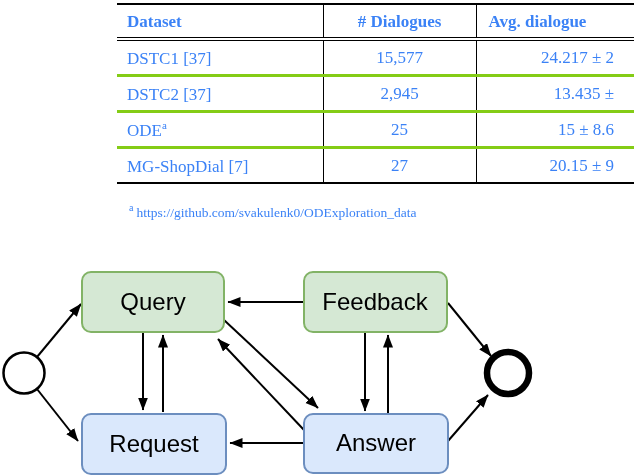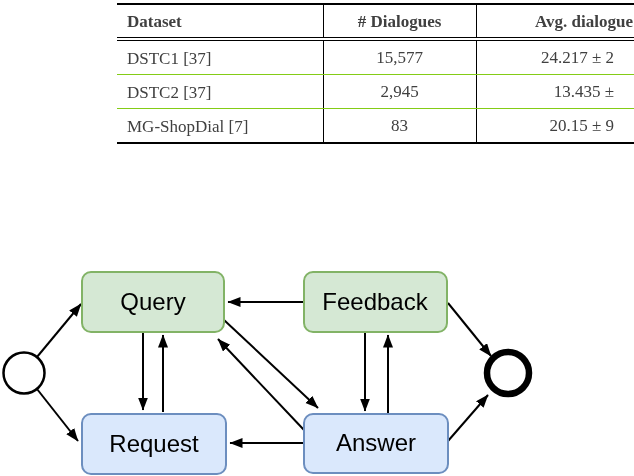--- a/index.html
+++ b/index.html
@@ -1,44 +1,44 @@
 <!DOCTYPE html>
 <html><head>
 <meta charset="utf-8">
 <style>
   html,body{margin:0;padding:0;background:#fff;}
   .screen{
     position:relative;width:634px;height:476px;background:#fff;overflow:hidden;
-    font-family:"Liberation Serif", serif;color:#404040;
+    font-family:"Liberation Serif", serif;color:#3b82f6;
   }
 
   
   .data-table{
     position:absolute;left:117px;top:3px;width:517px;
     border-collapse:collapse;table-layout:fixed;
     border-top:2px solid #000;border-bottom:2.5px solid #000;
     font-size:17px;line-height:1;
   }
   .data-table col.c1{width:206px}
   .data-table col.c2{width:153px}
   .data-table col.c3{width:158px}
   .data-table th{
     font-weight:bold;height:30px;border-bottom:4px double #000;
     white-space:nowrap;overflow:hidden;
   }
   .data-table td{
-    height:31px;border-bottom:1px solid #84cc16;
+    height:31px;border-bottom:3px solid #84cc16;
     white-space:nowrap;overflow:hidden;
   }
   .data-table tr:last-child td{border-bottom:none;}
   .data-table .v{border-right:1px solid #000;}
   .data-table .left{text-align:left;padding-left:10px;}
   .data-table .center{text-align:center;}
   .data-table .right{text-align:right;padding-right:20px;}
-  .data-table th.h3{text-align:right;padding-left:12px;}
+  .data-table th.h3{text-align:left;padding-left:12px;}
   .data-table sup{font-size:11px;}
 
   .footnote{
     position:absolute;left:129px;top:202px;font-size:13.5px;
     white-space:nowrap;
   }
   .footnote sup{font-size:10px;margin-right:3px;}
 
   
   .diagram{position:absolute;left:0;top:250px;}
@@ -75,27 +75,33 @@
         <td class="left v"><span>DSTC1 [37]</span><sup></sup></td>
         <td class="center v">15,577</td>
         <td class="right">24.217 ± 2</td>
       </tr>
       <tr>
         <td class="left v"><span>DSTC2 [37]</span><sup></sup></td>
         <td class="center v">2,945</td>
         <td class="right">13.435 ±</td>
       </tr>
       <tr>
+        <td class="left v"><span>ODE</span><sup>a</sup></td>
+        <td class="center v">25</td>
+        <td class="right">15 ± 8.6</td>
+      </tr>
+      <tr>
         <td class="left v"><span>MG-ShopDial [7]</span><sup></sup></td>
-        <td class="center v">83</td>
+        <td class="center v">27</td>
         <td class="right">20.15 ± 9</td>
       </tr>
     </tbody>
   </table>
 
+  <div class="footnote"><sup>a</sup><span>https://github.com/svakulenk0/ODExploration_data</span></div>
 
   <svg class="diagram" width="634" height="226" viewBox="0 0 634 226">
     <defs>
       <marker id="arrow" markerUnits="userSpaceOnUse" markerWidth="14" markerHeight="11" refX="12.5" refY="5" orient="auto">
         <path d="M0,0 L13,5 L0,10 Z" fill="#000"></path>
       </marker>
     </defs>
 
     <line class="edge" x1="37" y1="107" x2="81" y2="54" marker-end="url(#arrow)"></line>
     <line class="edge" x1="37" y1="139" x2="78" y2="191" marker-end="url(#arrow)"></line>

